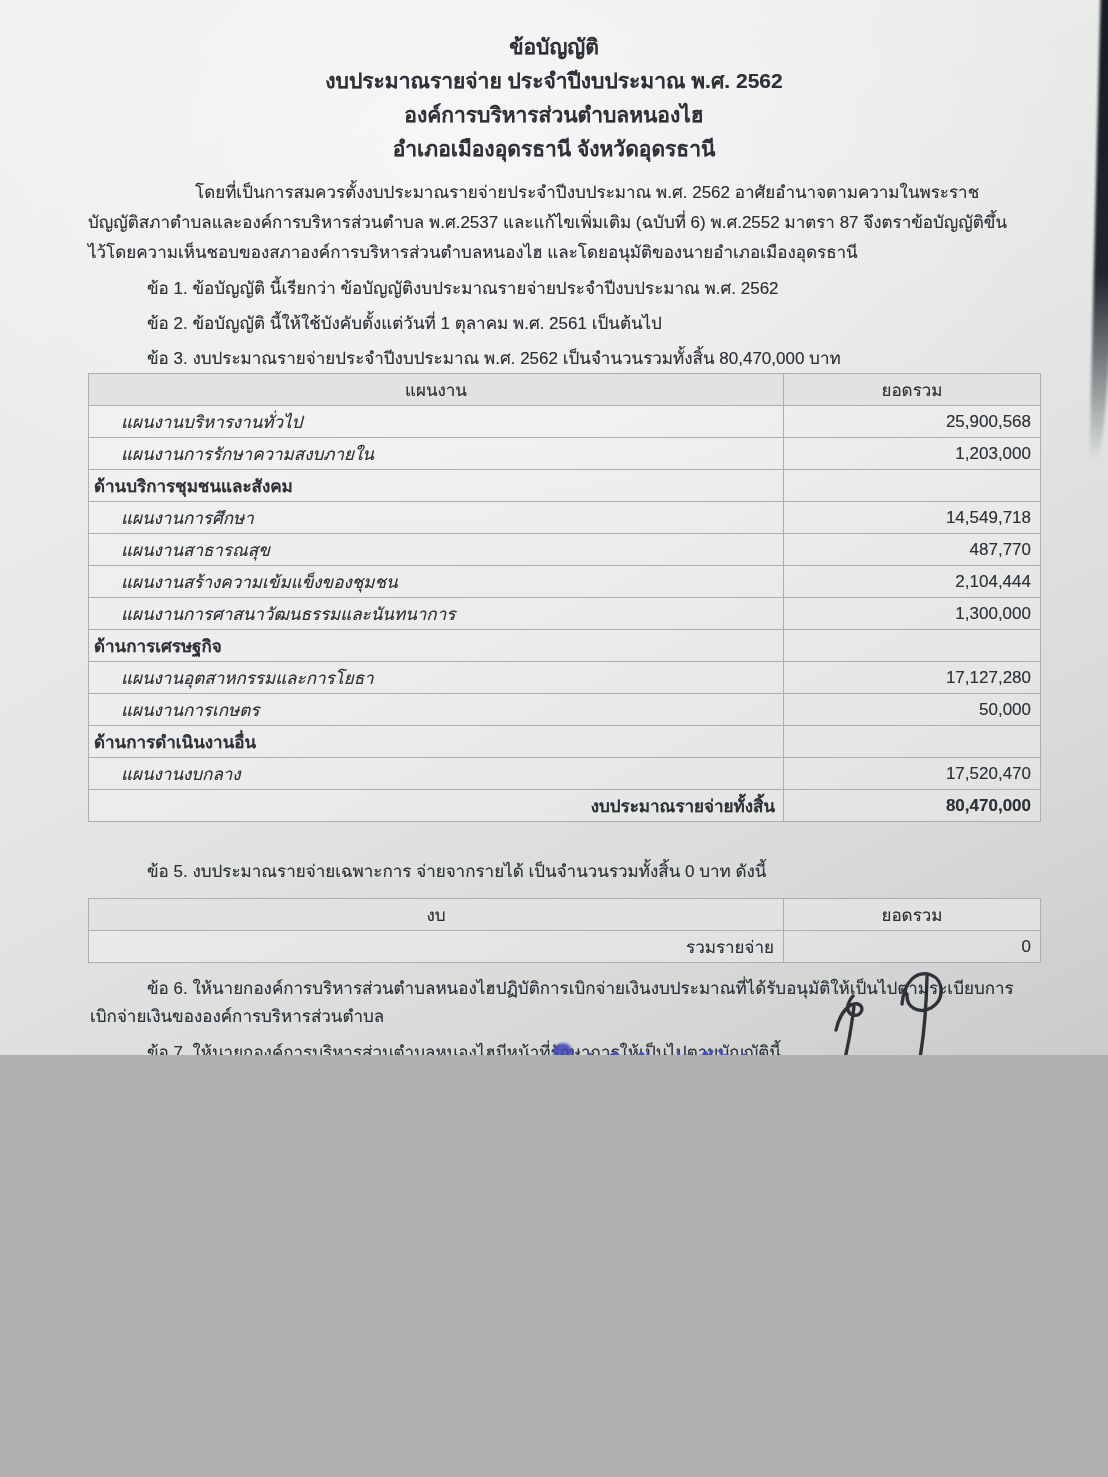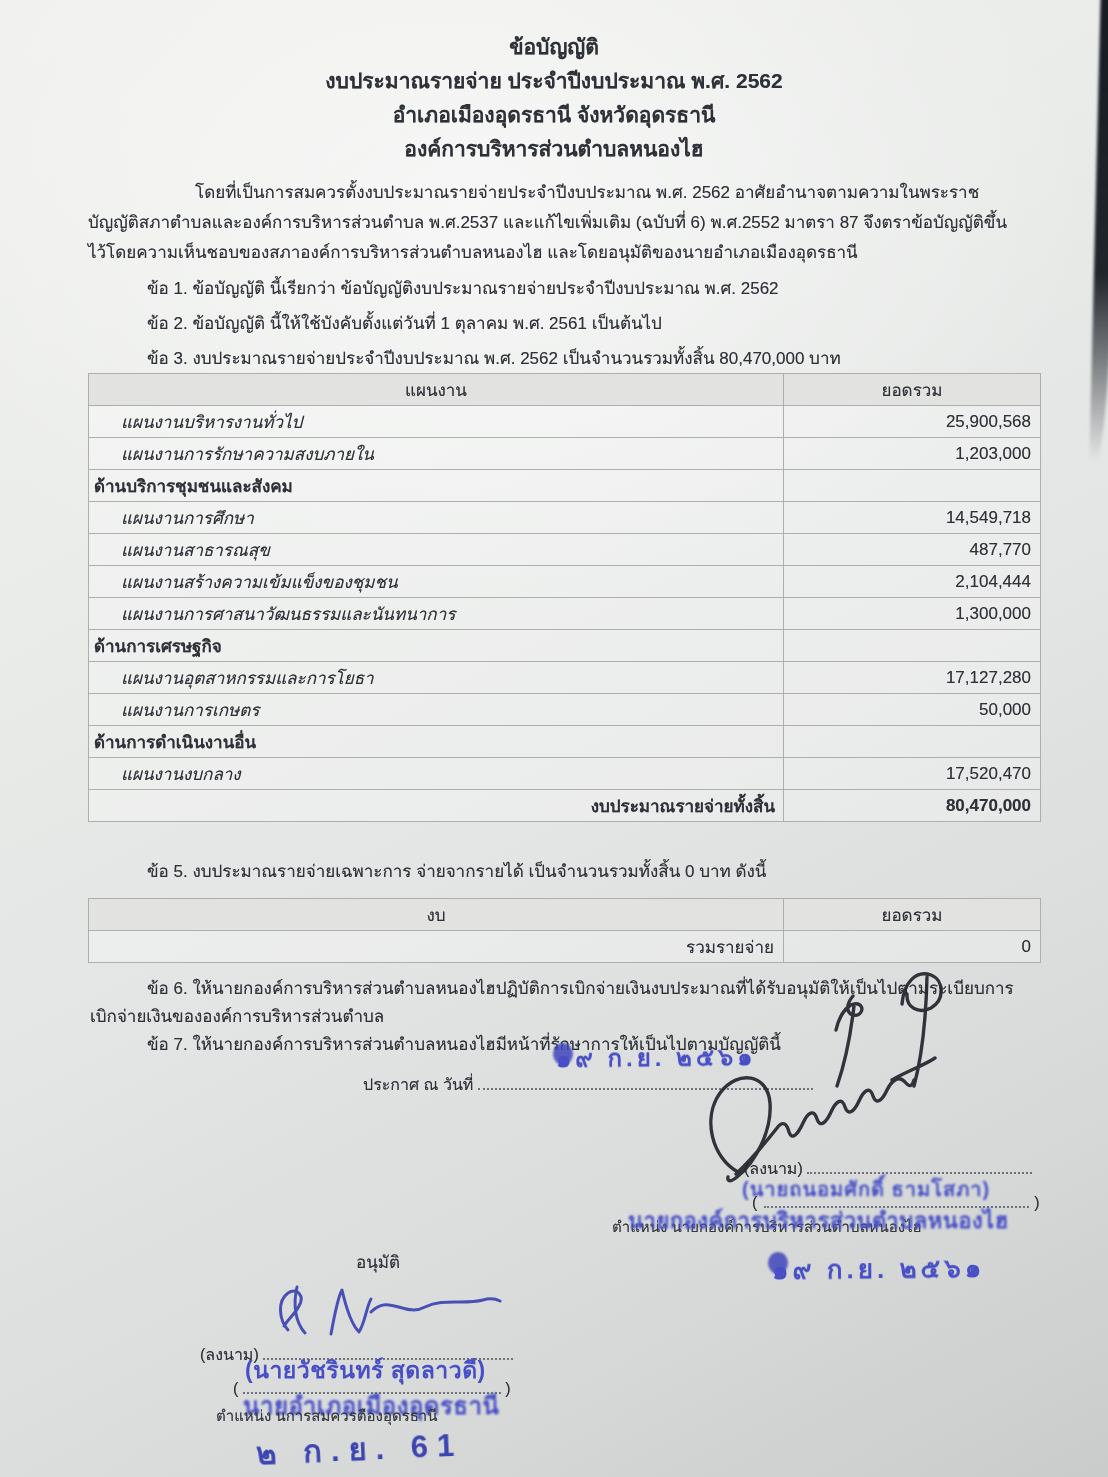--- a/index.html
+++ b/index.html
@@ -1,19 +1,19 @@
 <!DOCTYPE html>
 <html><head>
 <meta charset="utf-8">
 <style>
   * { box-sizing: border-box; }
   html,body { margin:0; padding:0; background:#aeb1b0; }
   .photo {
     position: relative;
-    width: 1108px; height: 1477px;
+    width: 1108px; height: 1055px;
     margin: 0 auto;
     overflow: hidden;
     font-family: "Liberation Sans", sans-serif;
     color: #2e3137;
     background:
       radial-gradient(ellipse 900px 600px at 42% 14%, rgba(255,255,255,.55), rgba(255,255,255,0) 70%),
       linear-gradient(153deg, #f0f1ee 0%, #eaecea 30%, #e3e5e4 55%, #d8dbda 78%, #c9cccb 100%);
     text-shadow: 0 0 .6px rgba(46,49,55,.45);
   }
   
@@ -46,21 +46,21 @@
   td.label { text-align:left; }
   tr.item td.label { padding-left:32px;font-style:italic; }
   tr.section td.label { font-weight:bold; padding-left:5px; }
   td.num { text-align:right; padding-right:9px; }
   tr.total td { font-weight:bold; }
   tr.total td.label { text-align:right; }
   .t1 { margin-top: 0px; }
   .clause.c5 { margin-top: 36px; }
   .t2 { margin-top: 12px; }
   .clause.c6 { margin-top: 12px; }
-  .clause.c7 { margin-top: 0; }
+  .clause.c7 { margin-top: 8px; }
 
   
   .stamp {
     position:absolute; color:#474ec6; font-weight:bold;
     filter: blur(.55px); letter-spacing:.5px; text-shadow:none; white-space:nowrap;
   }
   .date-stamp { font-size:24px; letter-spacing:4px; transform: rotate(-.6deg); }
   .blob { position:absolute; width:20px; height:22px; border-radius:50%; background:#4046bb; filter:blur(1.2px); opacity:.85; }
   .printed { position:absolute; font-size:15px; color:#35383e; white-space:nowrap; }
   .dots { display:inline-block; border-bottom:2px dotted #5d6066; opacity:.85; height:1em; vertical-align:baseline; }
@@ -77,22 +77,22 @@
 <body>
 
 <div class="photo">
   <div class="edge-dark"></div>
 
   <div class="doc">
 
     <div class="title-block">
       <div>ข้อบัญญัติ</div>
       <div>งบประมาณรายจ่าย ประจำปีงบประมาณ พ.ศ. 2562</div>
+      <div>องค์การบริหารส่วนตำบลหนองไฮ</div>
       <div>อำเภอเมืองอุดรธานี  จังหวัดอุดรธานี</div>
-      <div>องค์การบริหารส่วนตำบลหนองไฮ</div>
     </div>
 
     <p class="preamble">โดยที่เป็นการสมควรตั้งงบประมาณรายจ่ายประจำปีงบประมาณ พ.ศ. 2562  อาศัยอำนาจตามความในพระราชบัญญัติสภาตำบลและองค์การบริหารส่วนตำบล พ.ศ.2537 และแก้ไขเพิ่มเติม (ฉบับที่ 6) พ.ศ.2552 มาตรา 87 จึงตราข้อบัญญัติขึ้นไว้โดยความเห็นชอบของสภาองค์การบริหารส่วนตำบลหนองไฮ และโดยอนุมัติของนายอำเภอเมืองอุดรธานี</p>
 
     <p class="clause">ข้อ 1. ข้อบัญญัติ นี้เรียกว่า ข้อบัญญัติงบประมาณรายจ่ายประจำปีงบประมาณ พ.ศ. 2562</p>
     <p class="clause">ข้อ 2. ข้อบัญญัติ นี้ให้ใช้บังคับตั้งแต่วันที่ 1 ตุลาคม พ.ศ. 2561 เป็นต้นไป</p>
     <p class="clause">ข้อ 3. งบประมาณรายจ่ายประจำปีงบประมาณ พ.ศ. 2562 เป็นจำนวนรวมทั้งสิ้น 80,470,000 บาท</p>
 
     <table class="t1">
       <colgroup>

